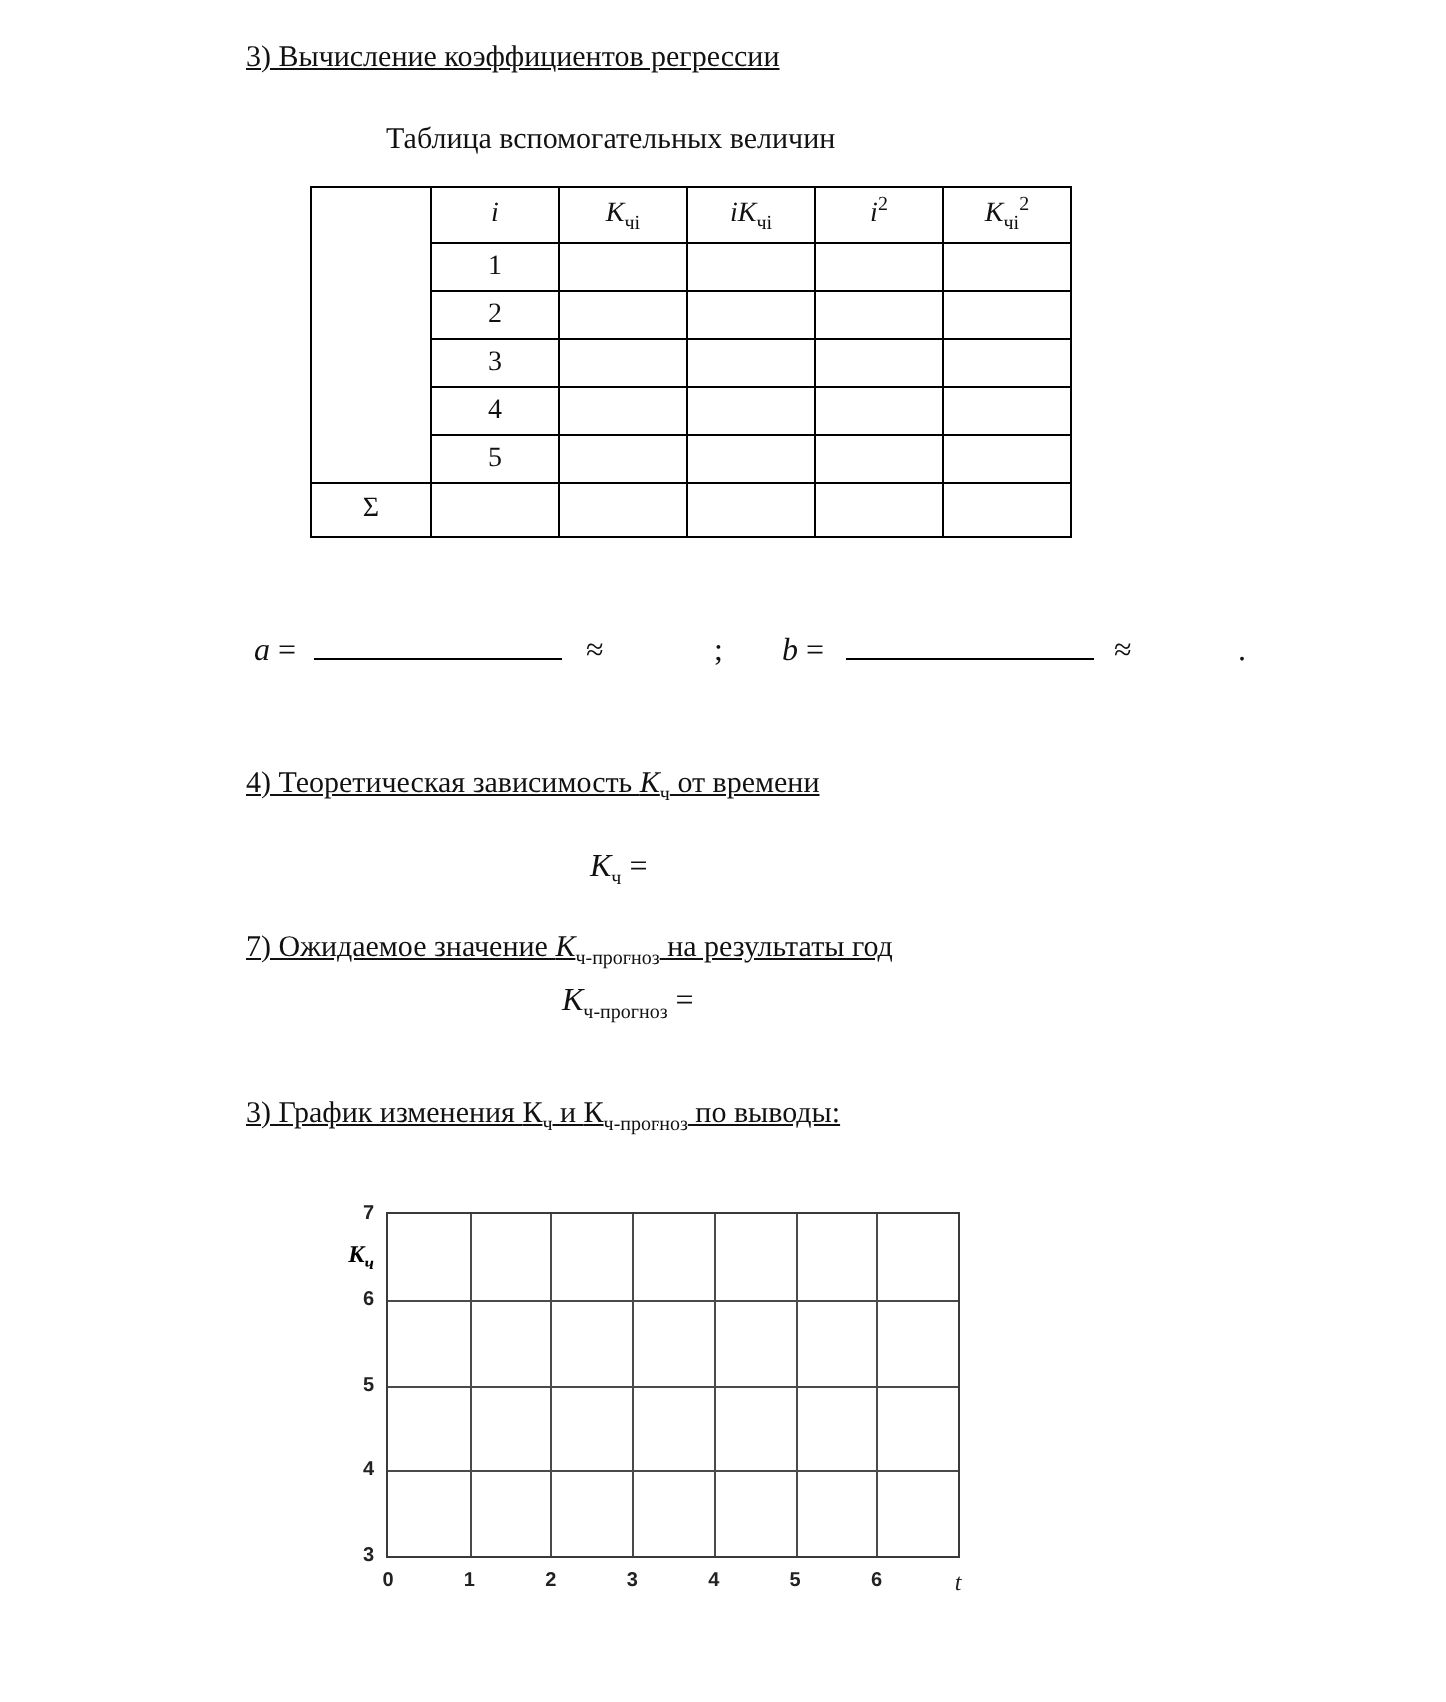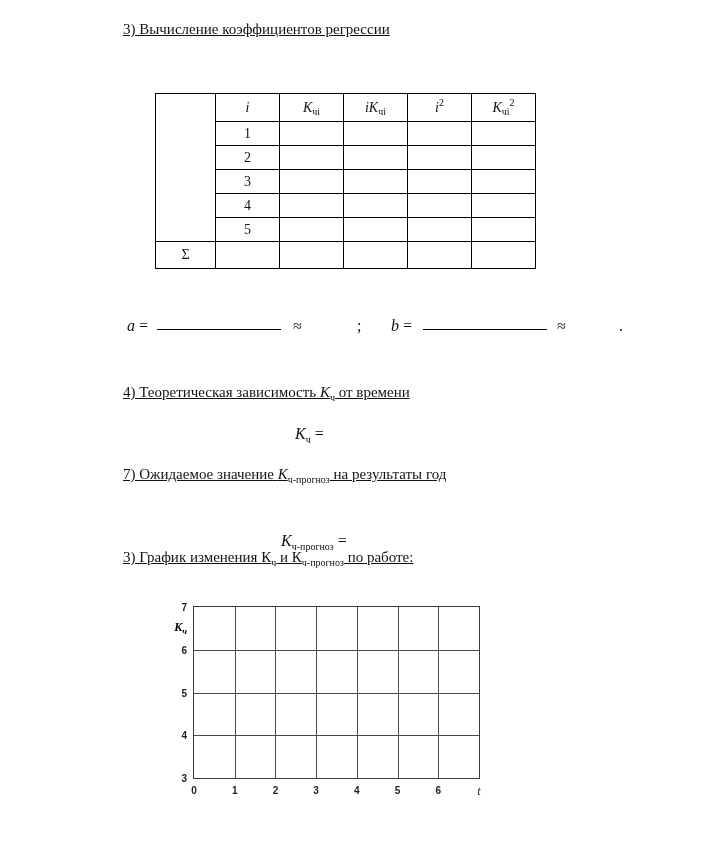--- a/index.html
+++ b/index.html
@@ -58,20 +58,21 @@
 </style>
 </head>
 <body>
 
 <div class="page">
 
   <div class="heading" style="top:21px">
     <span>3) Вычисление коэффициентов регрессии</span>
   </div>
 
+  <div class="table-title">Таблица вспомогательных величин</div>
 
   <table class="aux">
     <colgroup>
       <col style="width:60px">
         <col style="width:64px">
         <col style="width:64px">
       <col style="width:64px">
         <col style="width:64px">
         <col style="width:64px">
     </colgroup>
@@ -144,26 +145,26 @@
   <div class="heading" style="top:384px">
     <span>4) Теоретическая зависимость </span><i>K</i><sub>ч</sub><span> от времени</span>
   </div>
   <div class="formula-center" style="left:295px;top:425px">
     <i>K</i><sub>ч</sub><span> =</span>
   </div>
 
   <div class="heading" style="top:466px">
     <span>7) Ожидаемое значение </span><i>K</i><sub>ч-прогноз</sub><span> на результаты год</span>
   </div>
-  <div class="formula-center" style="left:281px;top:532px">
+  <div class="formula-center" style="left:281px;top:492px">
     <i>K</i><sub>ч-прогноз</sub><span> =</span>
   </div>
 
   <div class="heading" style="top:549px">
-    <span>3) График изменения </span><span>К</span><sub>ч</sub><span> и </span><span>К</span><sub>ч-прогноз</sub><span> по работе:</span>
+    <span>3) График изменения </span><span>К</span><sub>ч</sub><span> и </span><span>К</span><sub>ч-прогноз</sub><span> по выводы:</span>
   </div>
 
   <div class="chart-grid">
 
     <div class="vline" style="left:14.2857%"></div>
     <div class="vline" style="left:28.5714%"></div>
     <div class="vline" style="left:42.8571%"></div>
     <div class="vline" style="left:57.1429%"></div>
     <div class="vline" style="left:71.4286%"></div>
     <div class="vline" style="left:85.7143%"></div>

